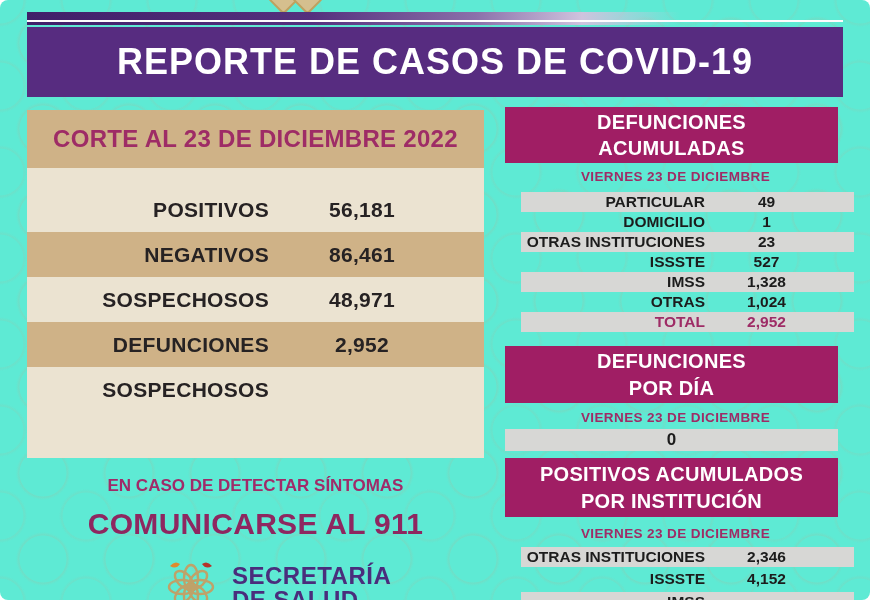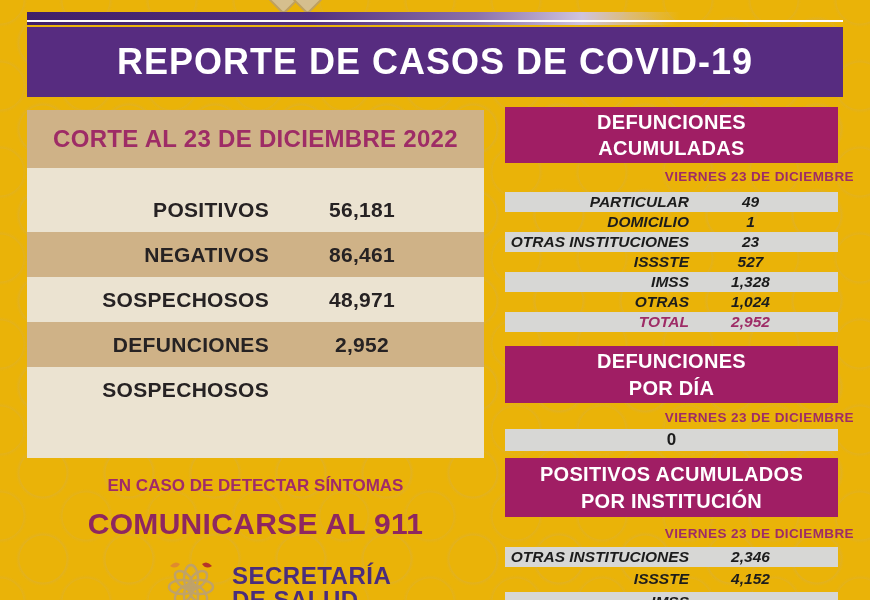--- a/index.html
+++ b/index.html
@@ -1,19 +1,19 @@
 <!DOCTYPE html>
 <html><head>
 <meta charset="utf-8">
 <style>
   html,body{margin:0;padding:0;}
   #page{
     position:relative;width:870px;height:600px;overflow:hidden;
-    background:#eab308;
-    font-family:"Liberation Sans", sans-serif;font-weight:700;
+    background:#5eead4;
+    font-family:"Liberation Sans", sans-serif;font-weight:700;border-radius:8px;
   }
   
   .bg-pattern{
     position:absolute;inset:0;
     background-image:
       radial-gradient(circle, rgba(190,170,140,0) 23px, rgba(190,170,140,.18) 24px, rgba(190,170,140,0) 27px),
       radial-gradient(circle, rgba(190,170,140,0) 23px, rgba(190,170,140,.14) 24px, rgba(190,170,140,0) 27px);
     background-size:86px 86px,86px 86px;
     background-position:0 0,43px 43px;
   }
@@ -65,23 +65,23 @@
   
   .right-panel{position:absolute;left:505px;top:107px;width:333px;height:493px;}
   .sec-header{
     position:absolute;left:0;width:333px;background:#a01e64;color:#fff;
     display:flex;flex-direction:column;align-items:center;justify-content:center;
     font-size:20px;line-height:1.32;letter-spacing:.3px;text-align:center;
   }
   .sec1-header{top:0;height:56px;}
   .sec2-header{top:239px;height:57px;}
   .sec3-header{top:351px;height:59px;}
-  .viernes{position:absolute;left:16px;width:333px;text-align:right;color:#9e2c66;font-size:13.5px;letter-spacing:.4px;}
+  .viernes{position:absolute;left:4px;width:333px;text-align:center;color:#9e2c66;font-size:13.5px;letter-spacing:.4px;}
   .v1{top:62px;} .v2{top:303px;} .v3{top:419px;}
-  .rows{position:absolute;left:0;width:333px;font-style:italic;}
+  .rows{position:absolute;left:16px;width:333px;}
   .rows1{top:85px;} .rows3{top:440px;}
   .rp-row{
     height:20px;display:grid;grid-template-columns:1fr 95px 40px;align-items:center;
     color:#1c1c1c;font-size:15.5px;
   }
   .rp-row.grey{background:#d7d7d5;}
   .rp-row.total{color:#9e2c66;}
   .rp-row.tall{height:23px;}
   .rp-row.clipped{height:20px;margin-top:2px;}
   .rp-label{text-align:right;padding-right:14px;white-space:nowrap;}

